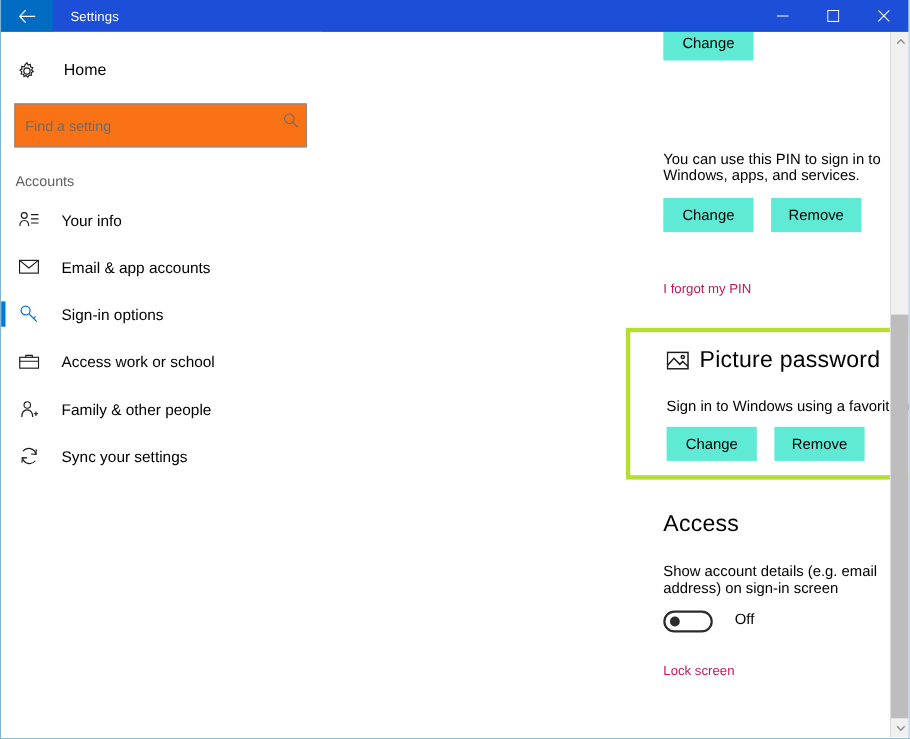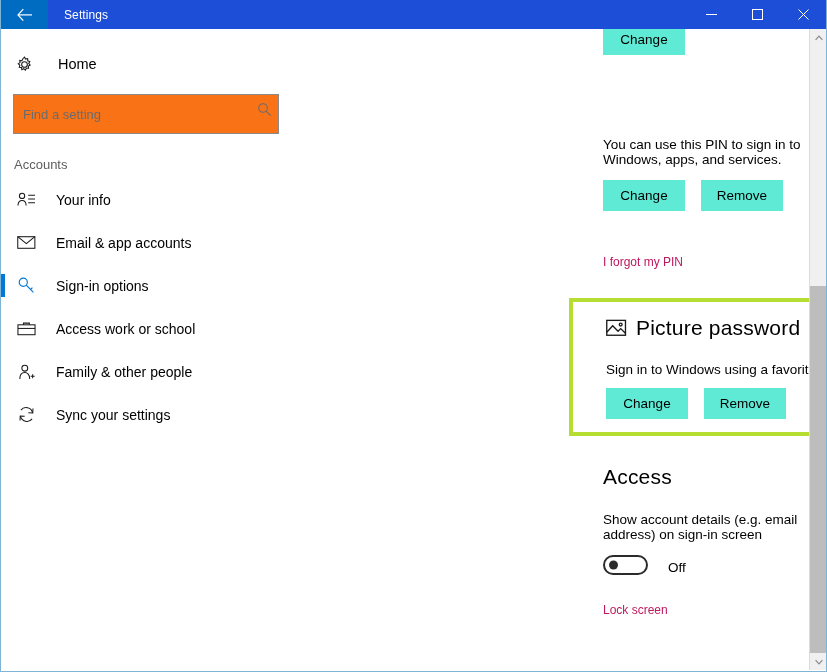--- a/index.html
+++ b/index.html
@@ -236,21 +236,21 @@
   }
   .picpass-inner { padding: 14px 0 0 33px; }
   .picpass-desc { margin-top: 22px; }
   .picpass-btns { margin-top: 11px; }
 
   .privacy-block { position: absolute; left: 311px; top: 436px; }
   .privacy-desc { margin-top: 23px; }
 
   .toggle-row {
     display: flex;
-    align-items: flex-end;
+    align-items: flex-start;
     margin-top: 13px;
   }
   .toggle {
     width: 45px;
     height: 20px;
     border: 2px solid #2b2b2b;
     border-radius: 10px;
     background: #ffffff;
     position: relative;
     cursor: pointer;

